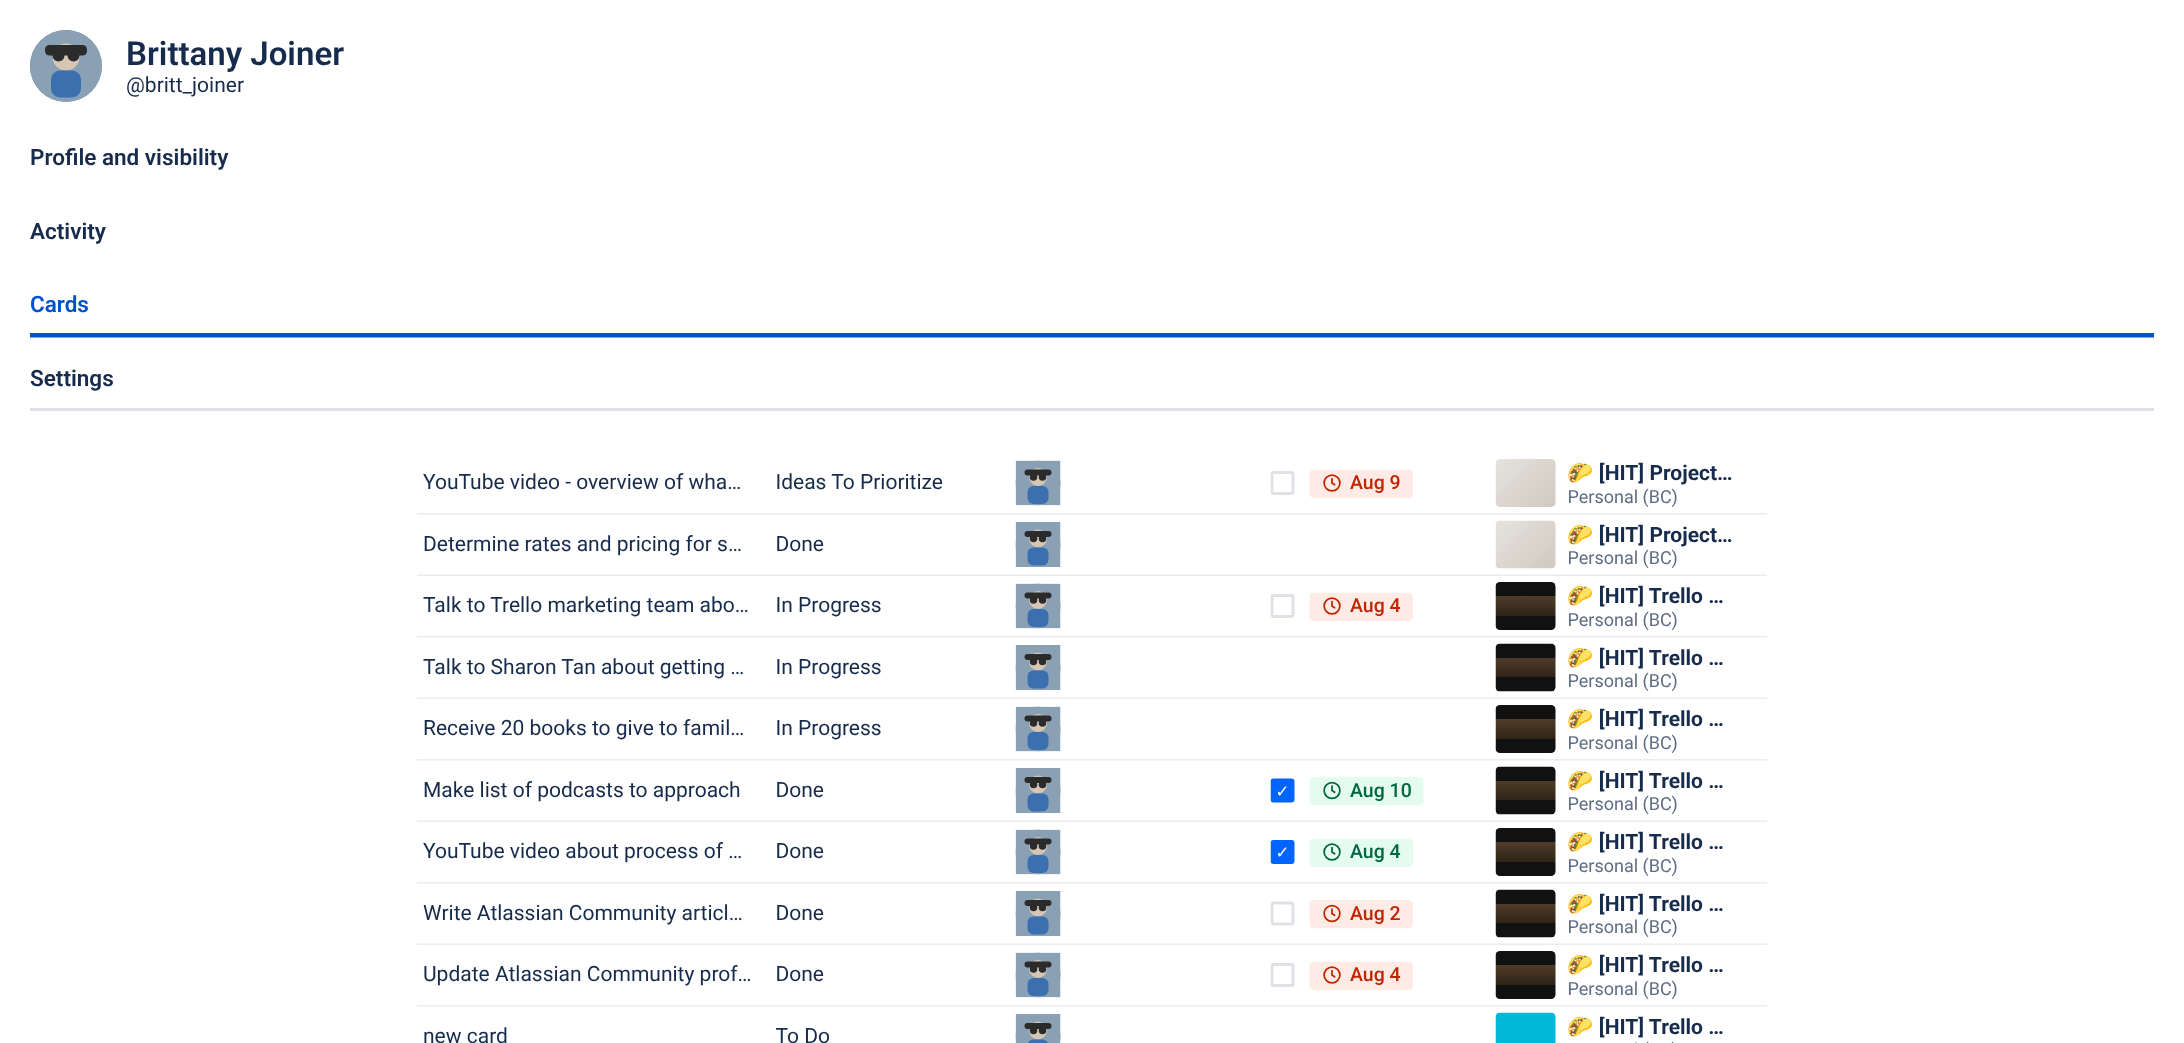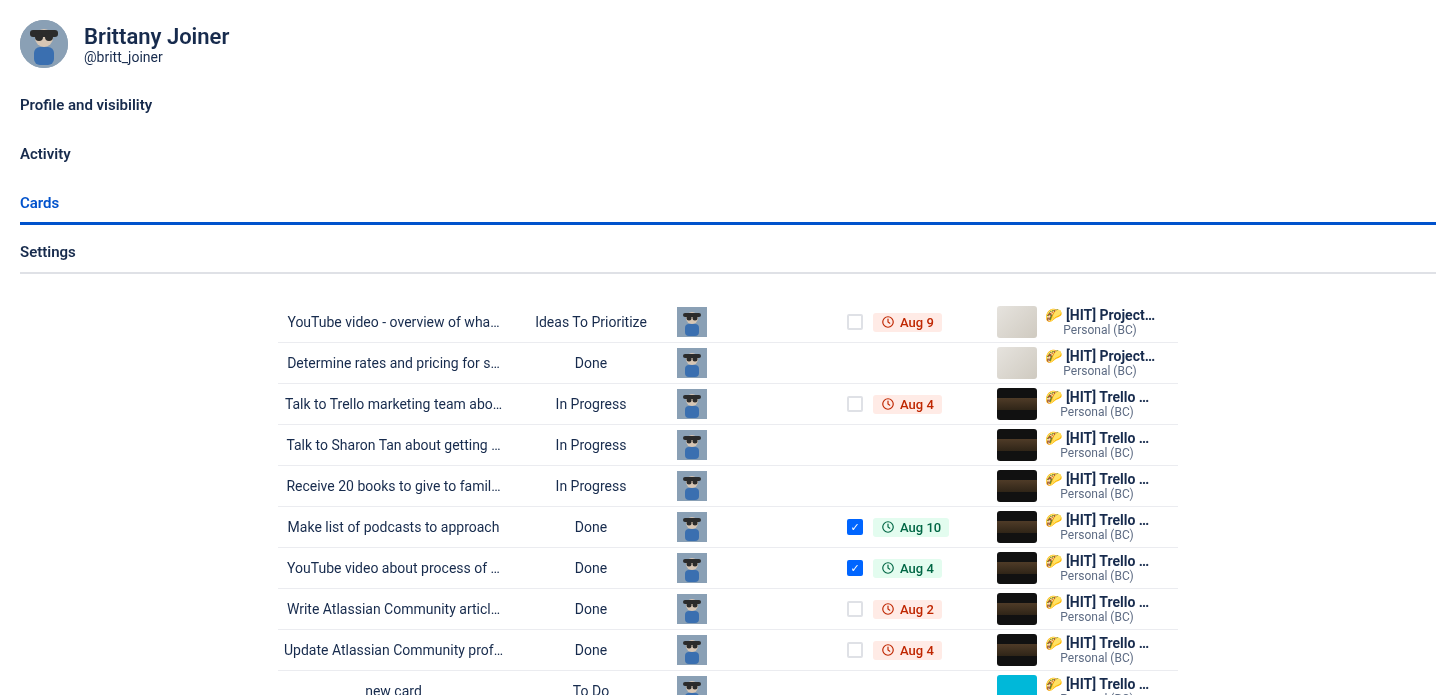--- a/index.html
+++ b/index.html
@@ -55,21 +55,20 @@
     font-weight:600; color:#172b4d; font-size:14px;
     border-bottom:1px solid #dfe1e6;
   }
   .row {
     display:grid;
     grid-template-columns: 235px 160px 170px 150px 185px;
     align-items:center;
     padding:4px 4px;
     border-bottom:1px solid #ebecf0;
     min-height:41px;
-    text-align:center;
   }
   .cell { white-space:nowrap; overflow:hidden; text-overflow:ellipsis; padding-right:12px; font-size:14px; }
   .avatar-sm {
     width:30px;height:30px;border-radius:50%;
     background:linear-gradient(135deg,#6b8299,#94a5b8);
     flex-shrink:0;
   }
   .avatar-sm svg{width:100%;height:100%;}
   .due-cell { display:flex; align-items:center; gap:10px; }
   .checkbox {

